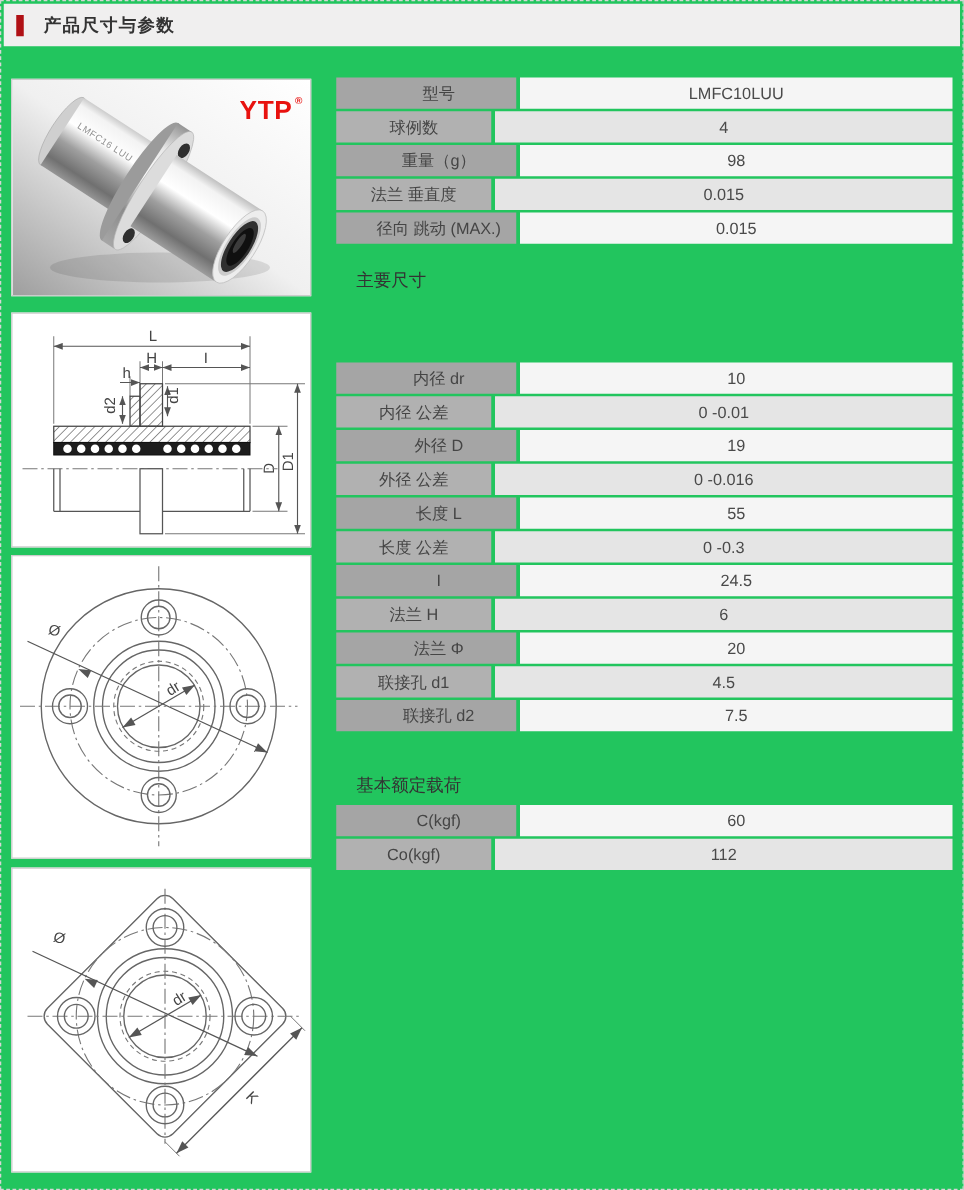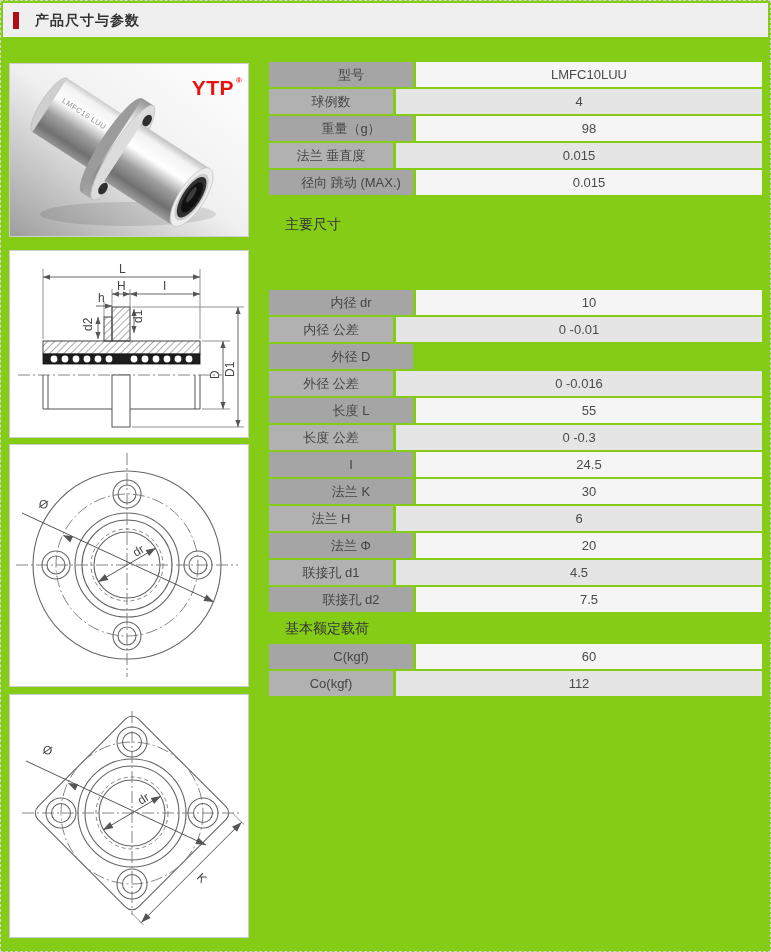--- a/index.html
+++ b/index.html
@@ -1,18 +1,18 @@
 <!DOCTYPE html>
 <html><head>
 <meta charset="utf-8">
 <style>
   html,body{margin:0;padding:0;background:#fff;}
   .page{
     position:relative;width:771px;height:952px;margin:0;
-    box-sizing:border-box;border:1px dashed #d6d6d6;background:#84cc16;
+    box-sizing:border-box;border:1px dashed #d6d6d6;background:#22c55e;
     font-family:"Liberation Sans","DejaVu Sans",sans-serif;color:#333;overflow:hidden;
   }
   
   .topbar{position:absolute;left:2px;top:2px;right:2px;height:34px;background:#f0efef;}
   .red-flag{position:absolute;left:10px;top:9px;width:6px;height:17px;background:#b01015;}
   .topbar .title{position:absolute;left:32px;top:0;line-height:34px;font-size:14px;font-weight:bold;color:#333;letter-spacing:1px;}
   
   .imgbox{position:absolute;left:8px;width:240px;box-sizing:border-box;border:1px solid #ccc;background:#fff;overflow:hidden;}
   #box-photo{top:62px;height:174px;}
   #box-side{top:249px;height:188px;}
@@ -285,41 +285,38 @@
         <div class="spec-row r-odd">
           <div class="cell label">内径 dr</div>
           <div class="cell value">10</div>
         </div>
         <div class="spec-row r-even">
           <div class="cell label">内径 公差</div>
           <div class="cell value">0 -0.01</div>
         </div>
         <div class="spec-row r-odd">
           <div class="cell label">外径 D</div>
+          <div class="cell value">19</div>
         </div>
         <div class="spec-row r-even">
           <div class="cell label">外径 公差</div>
           <div class="cell value">0 -0.016</div>
         </div>
         <div class="spec-row r-odd">
           <div class="cell label">长度 L</div>
           <div class="cell value">55</div>
         </div>
         <div class="spec-row r-even">
           <div class="cell label">长度 公差</div>
           <div class="cell value">0 -0.3</div>
         </div>
         <div class="spec-row r-odd">
           <div class="cell label">I</div>
           <div class="cell value">24.5</div>
         </div>
-        <div class="spec-row r-odd">
-          <div class="cell label">法兰 K</div>
-          <div class="cell value">30</div>
-        </div>
         <div class="spec-row r-even">
           <div class="cell label">法兰 H</div>
           <div class="cell value">6</div>
         </div>
         <div class="spec-row r-odd">
           <div class="cell label">法兰 Φ</div>
           <div class="cell value">20</div>
         </div>
         <div class="spec-row r-even">
           <div class="cell label">联接孔 d1</div>

